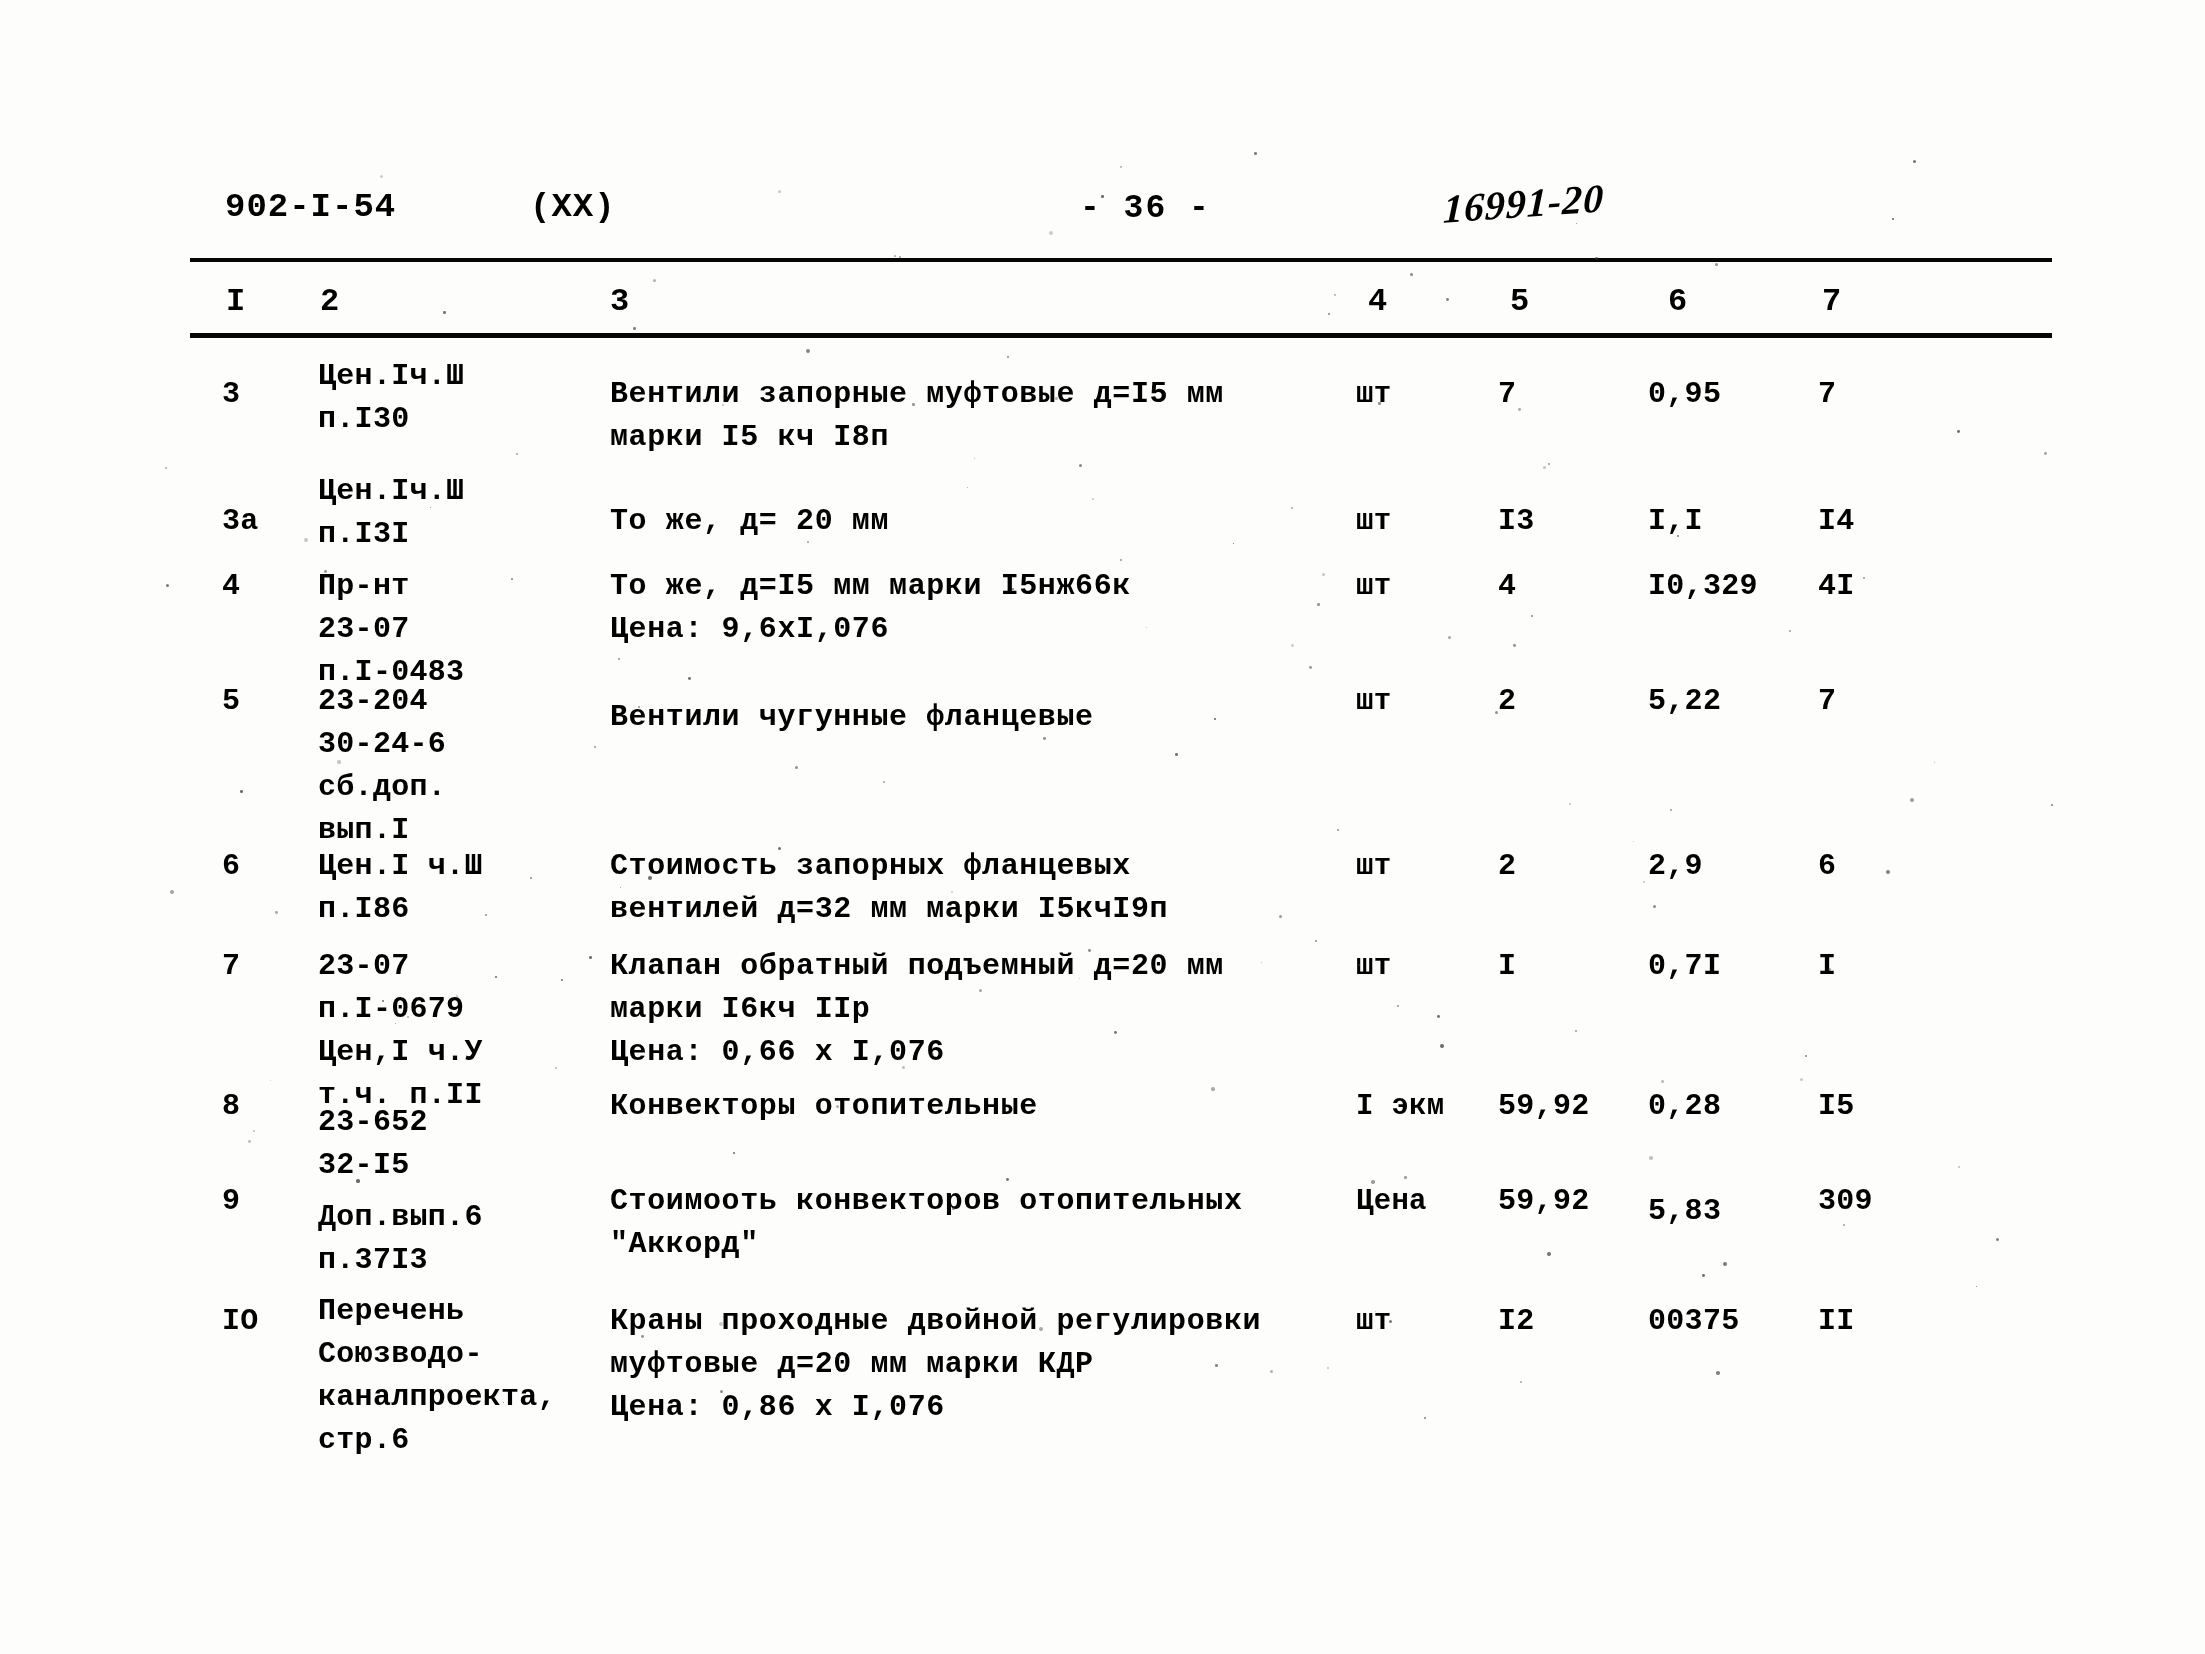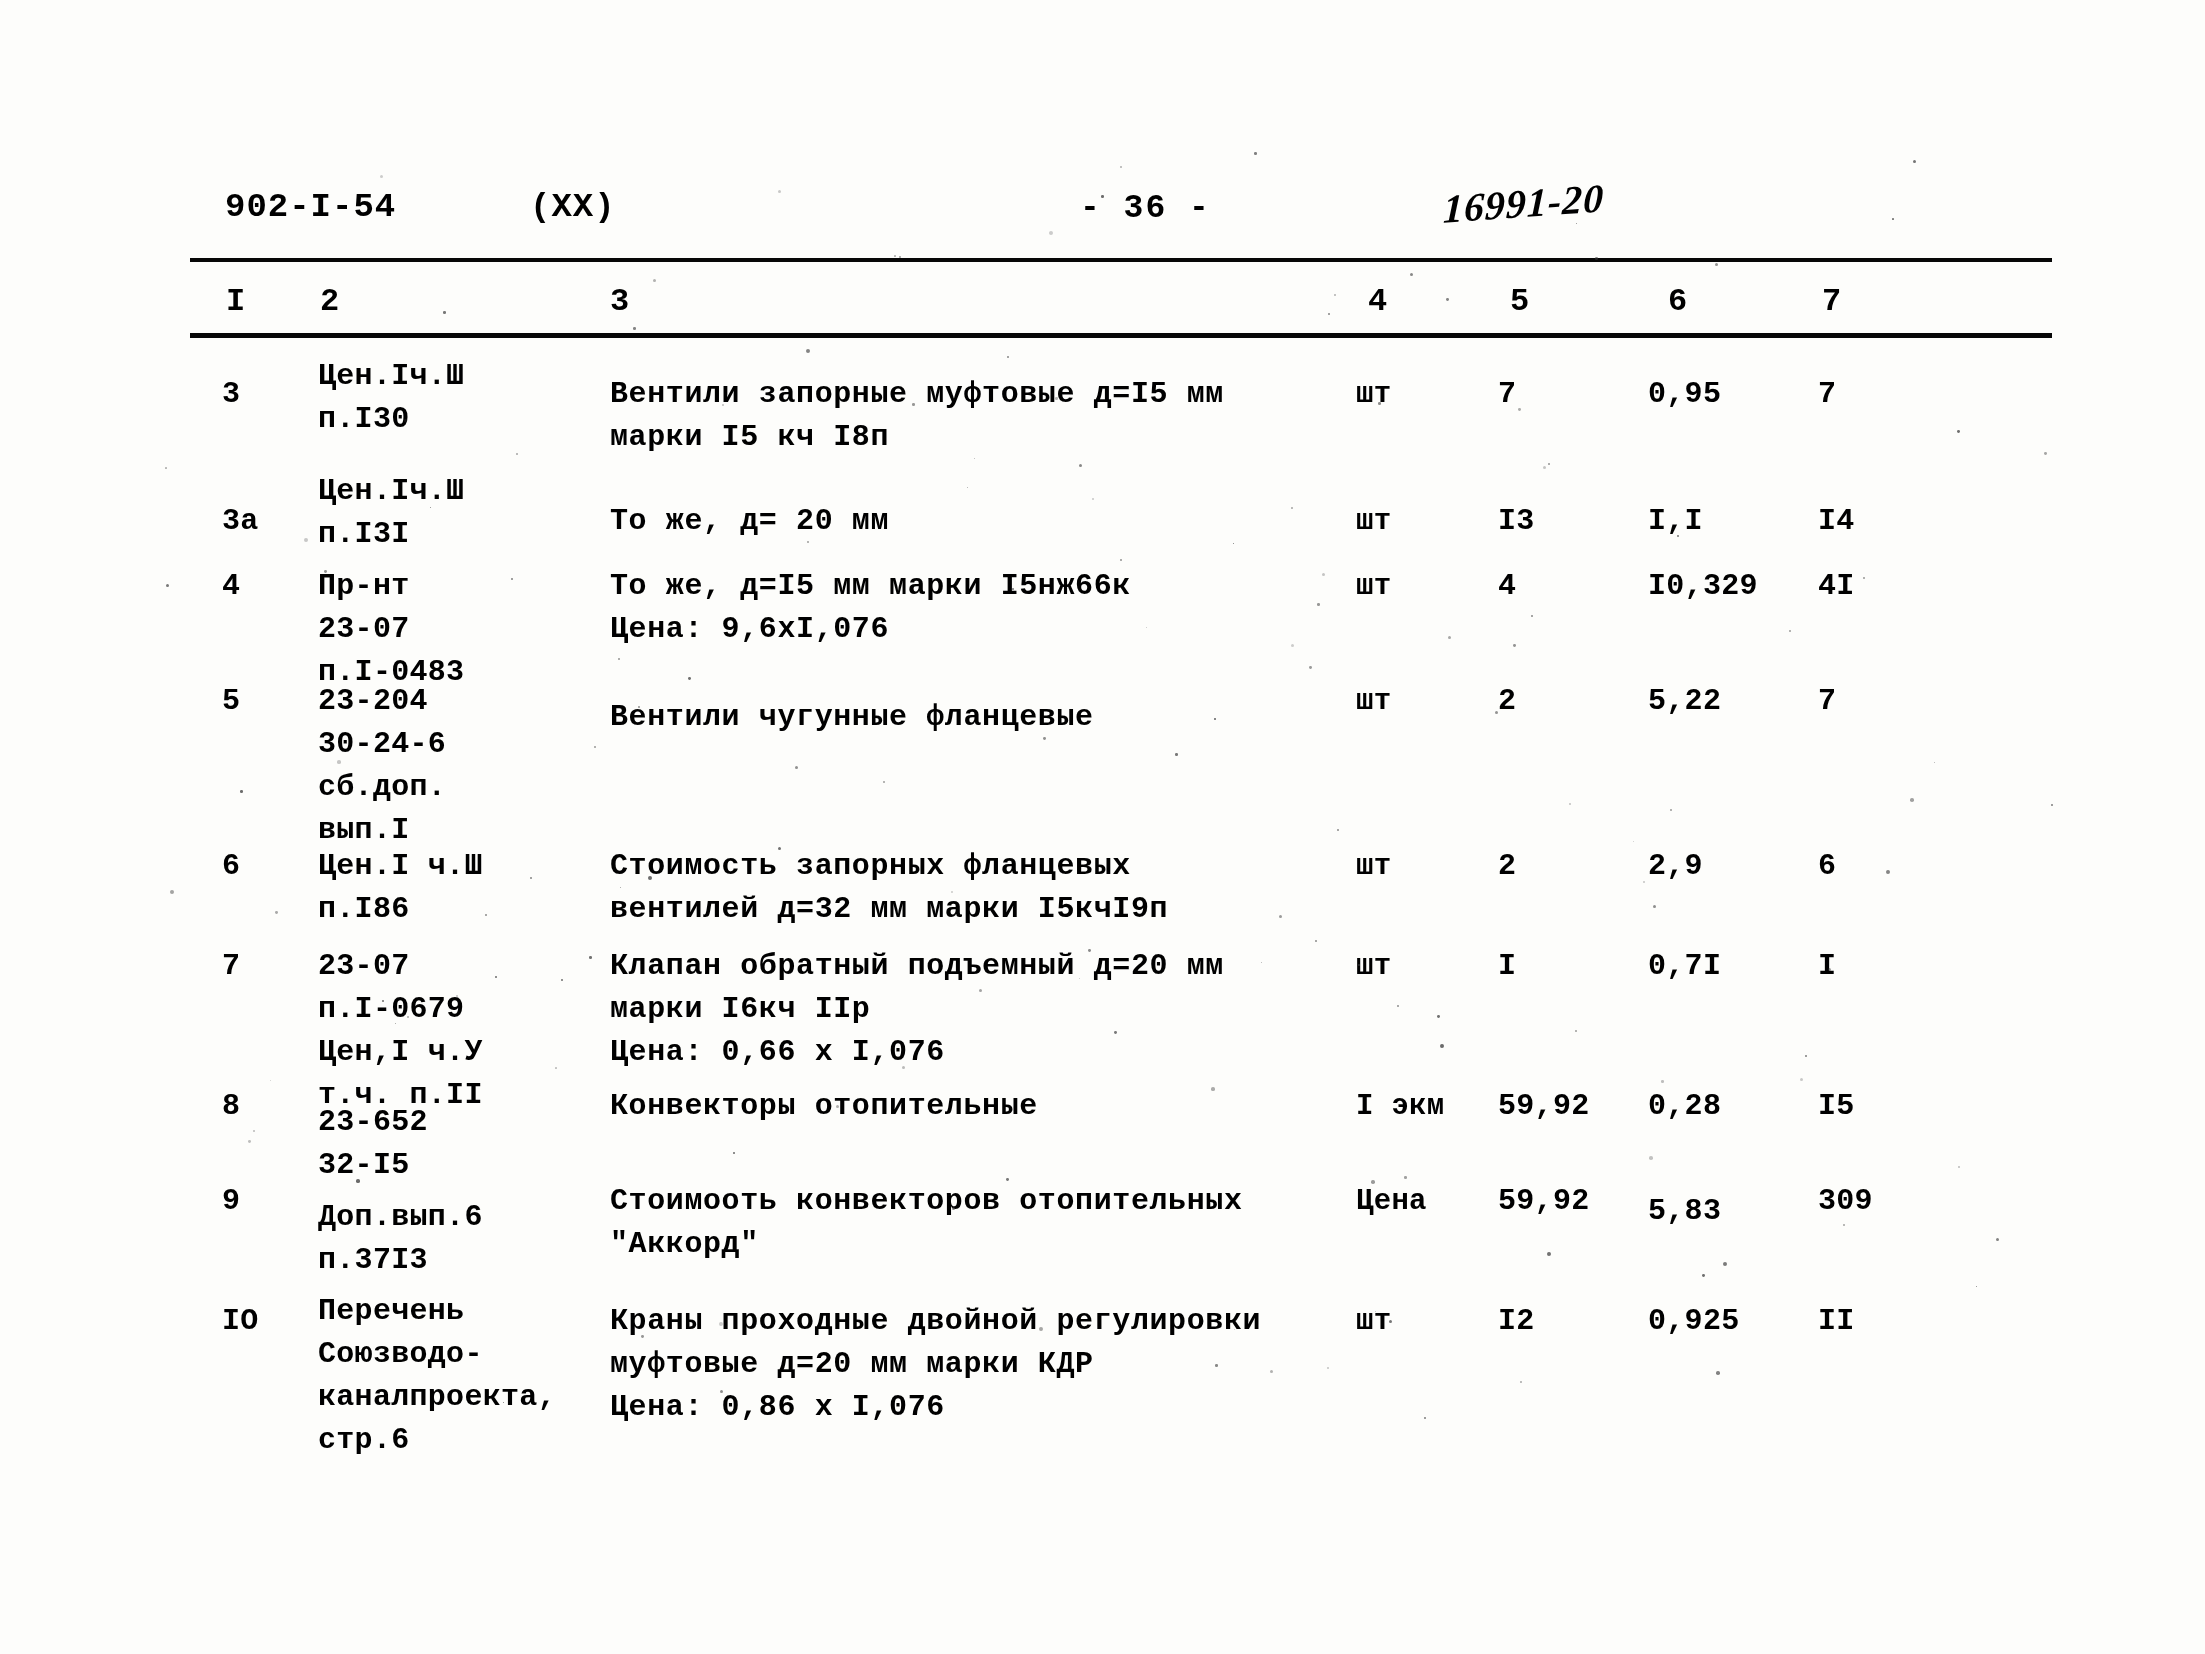--- a/index.html
+++ b/index.html
@@ -246,21 +246,21 @@
         <div class="cell c-num" style="top: 10px;">IO</div>
         <div class="cell c-code" style="top: 0px;">Перечень
 Союзводо-
 каналпроекта,
 стр.6</div>
         <div class="cell c-desc" style="top: 10px;">Краны проходные двойной регулировки
 муфтовые д=20 мм марки КДР
 Цена: 0,86 х I,076</div>
         <div class="cell c-unit" style="top: 10px;">шт</div>
         <div class="cell c-qty" style="top: 10px;">I2</div>
-        <div class="cell c-price" style="top: 10px;">0,925</div>
+        <div class="cell c-price" style="top: 10px;">00375</div>
         <div class="cell c-total" style="top: 10px;">II</div>
       </div>
     </div>
 
   <div id="speckles">
       <span class="speckle" style="width: 2.3px; height: 2.3px; left: 1328px; top: 313px; opacity: 0.61;"></span>
       <span class="speckle" style="width: 3.3px; height: 3.3px; left: 1410px; top: 273px; opacity: 0.6;"></span>
       <span class="speckle" style="width: 3px; height: 3px; left: 166px; top: 584px; opacity: 0.68;"></span>
       <span class="speckle" style="width: 1.1px; height: 1.1px; left: 1375px; top: 1311px; opacity: 0.32;"></span>
       <span class="speckle" style="width: 3.8px; height: 3.8px; left: 1440px; top: 1044px; opacity: 0.75;"></span>

